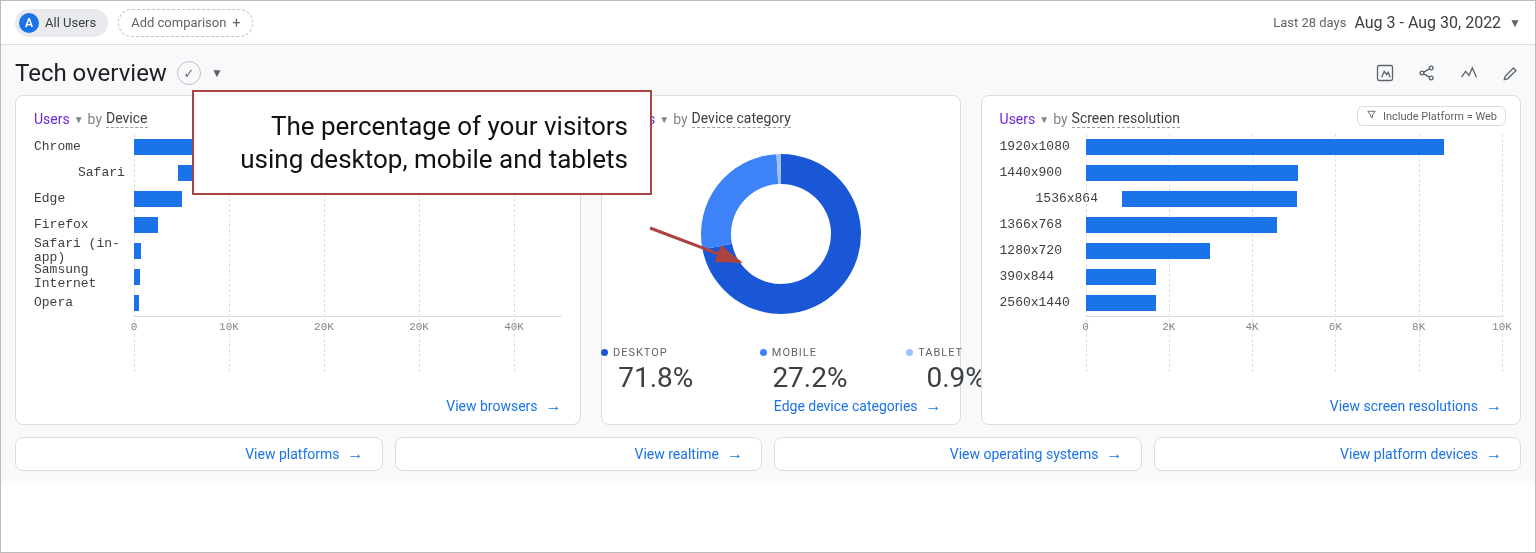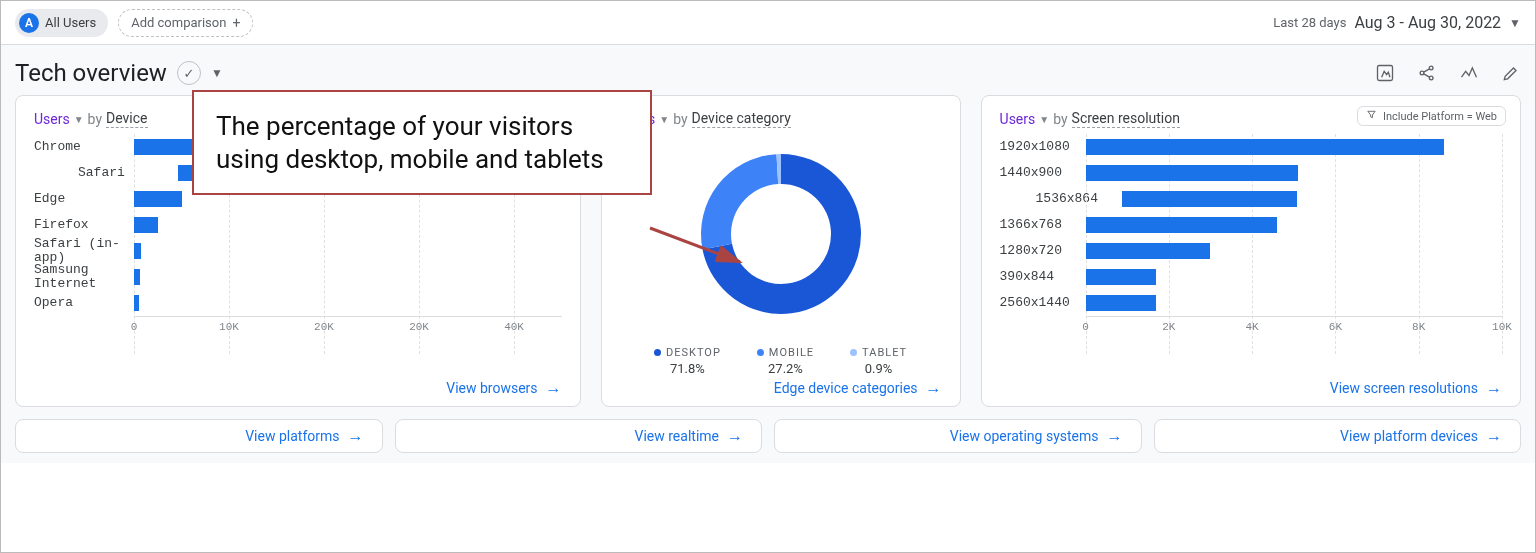--- a/index.html
+++ b/index.html
@@ -110,27 +110,27 @@
   .gridlines { position:absolute; inset:0; margin-left:100px; pointer-events:none;}
   .gridlines .gl { position:absolute; top:0; bottom:22px; border-left:1px dashed #e0e0e0; }
 
   
   .donutwrap { width:100%; display:flex; flex-direction:column; align-items:center; justify-content:center;}
   .donut { width:200px; height:200px; }
   .legend { display:flex; gap:36px; justify-content:center; margin-top:12px;}
   .legend .lg { text-align:center;}
   .legend .lbl { font-size:11px; letter-spacing:1px; color:#5f6368; display:flex; align-items:center; justify-content:center; gap:5px;}
   .legend .dot { width:7px;height:7px;border-radius:50%; background:#1a73e8; display:inline-block;}
-  .legend .val { font-size:13px; color:#3c4043; margin-top:2px;}
+  .legend .val { font-size:28px; color:#3c4043; margin-top:2px;margin-left:43px;}
 
   
   .callout {
     position:absolute; top:90px; left:192px; width:460px; z-index:60;
     background:#fff; border:2px solid #a94442; padding:18px 22px;
-    font-size:26px; text-align:left; color:#111; line-height:1.25;
+    font-size:26px; text-align:right; color:#111; line-height:1.25;
   }
   .callout-arrow {
     position:absolute; top:228px; left:650px; z-index:61;
   }
   .callout-arrow svg { overflow:visible;}
 
   
   .reschart .barlabel { width:86px;}
   .reschart .xaxis { margin-left:86px;}
   .reschart .gridlines { margin-left:86px;}

